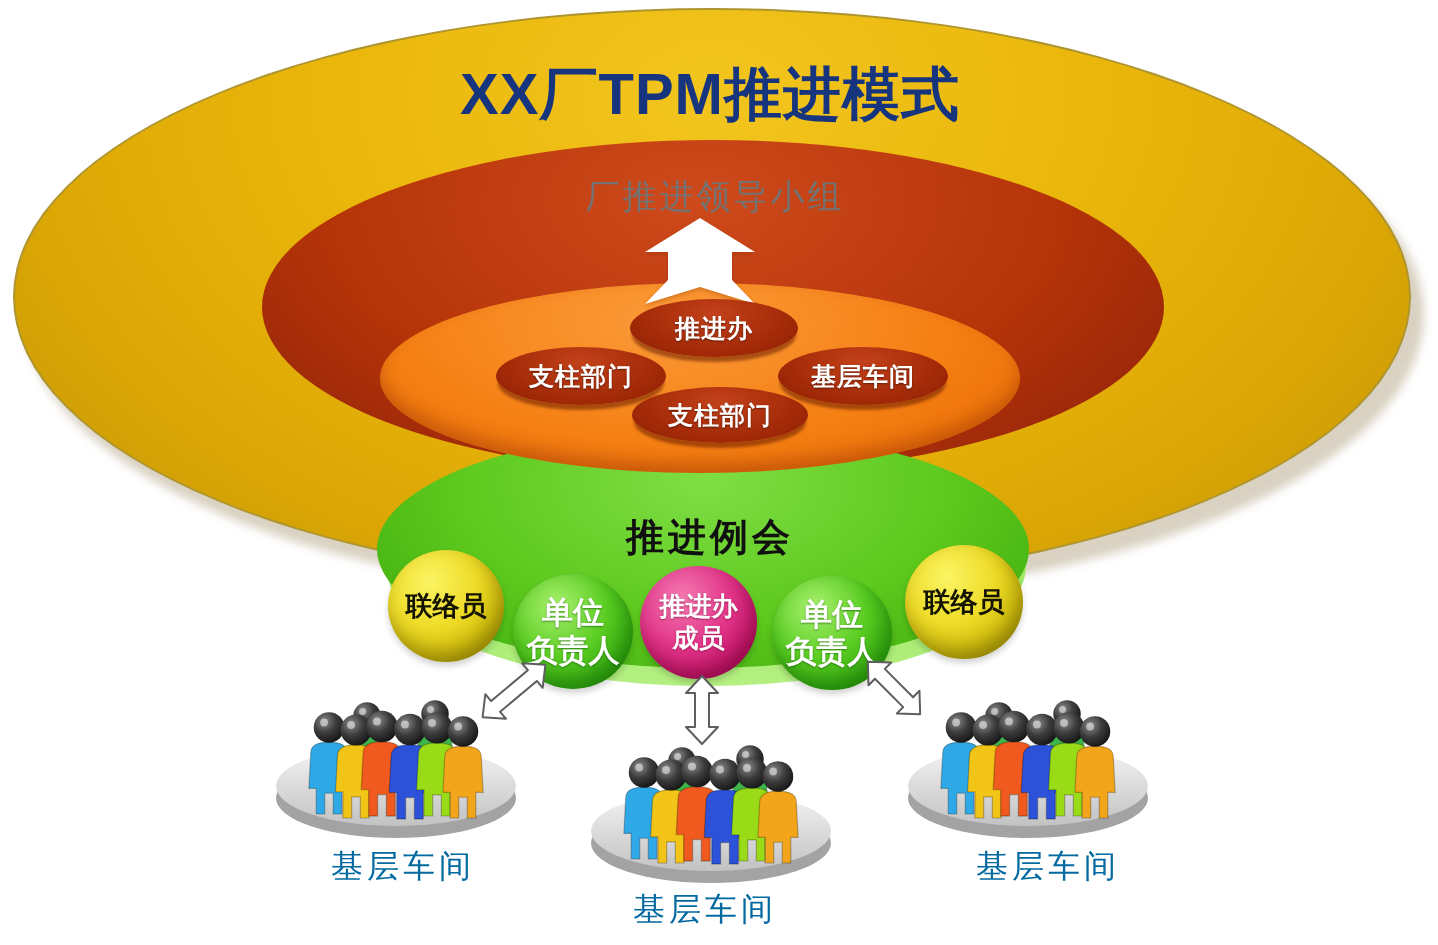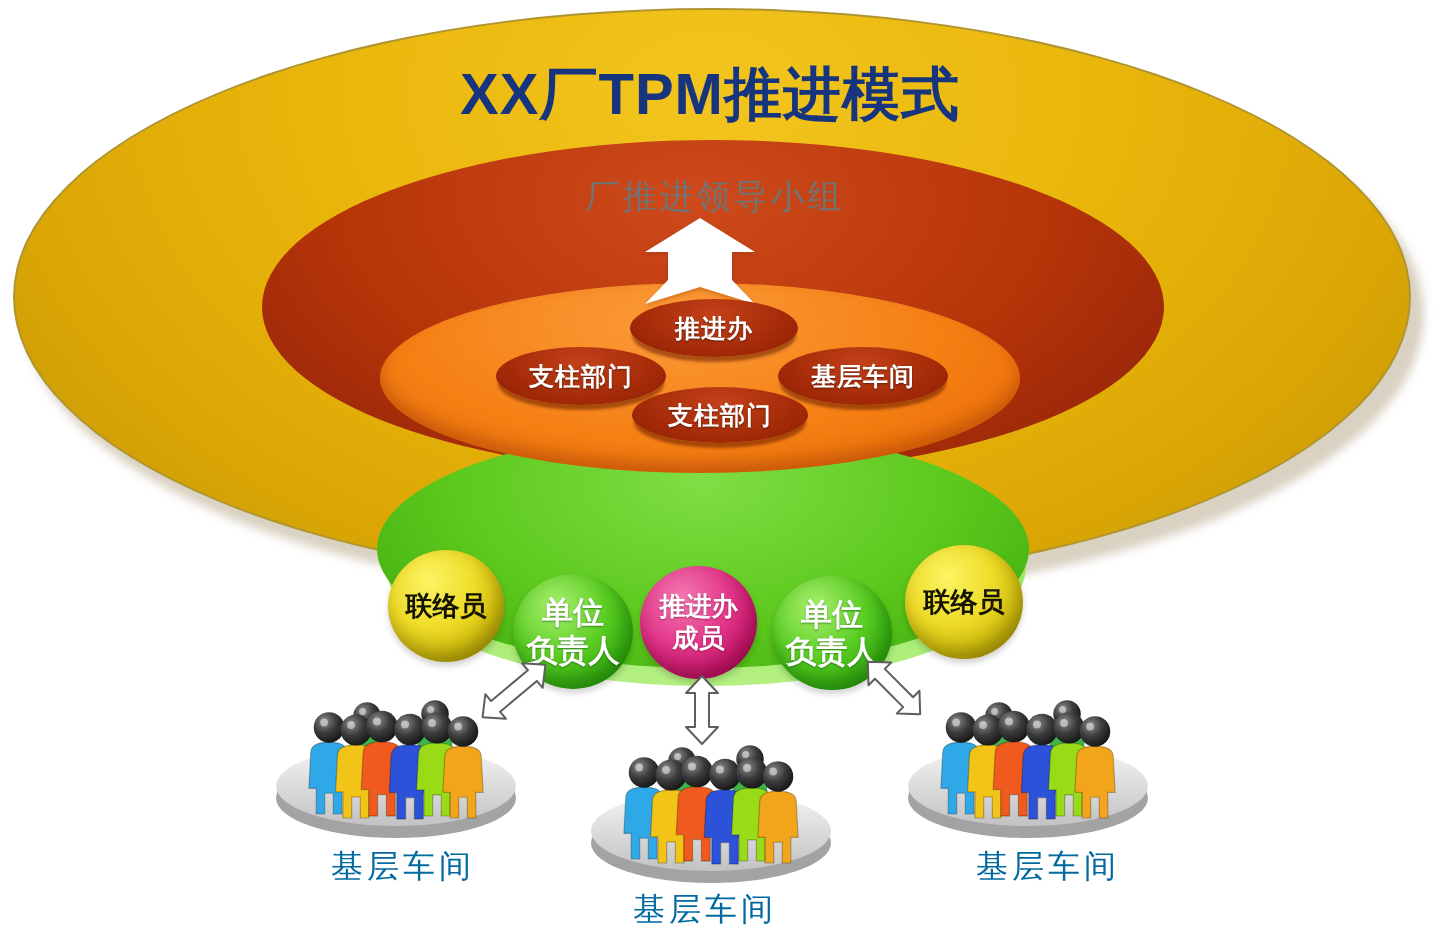--- a/index.html
+++ b/index.html
@@ -94,20 +94,21 @@
     </div>
   <div class="node" style="left:778px; top:347px; width:170px; height:58px;">
       <span>基层车间</span>
     </div>
   <div class="node" style="left:632px; top:387px; width:176px; height:56px;">
       <span>支柱部门</span>
     </div>
 
   <div class="abs title">XX厂TPM推进模式</div>
   <div class="abs leadership-label">厂推进领导小组</div>
+  <div class="abs meeting-label">推进例会</div>
 
   <div class="role liaison" style="left:388px; top:550px; width:116px; height:112px;">
     <span>联络员</span>
   </div>
   <div class="role unit" style="left:513px; top:574px; width:120px; height:115px;">
     <span>单位</span>
     <span>负责人</span>
   </div>
   <div class="role member" style="left:640px; top:566px; width:117px; height:113px;">
     <span>推进办</span>

